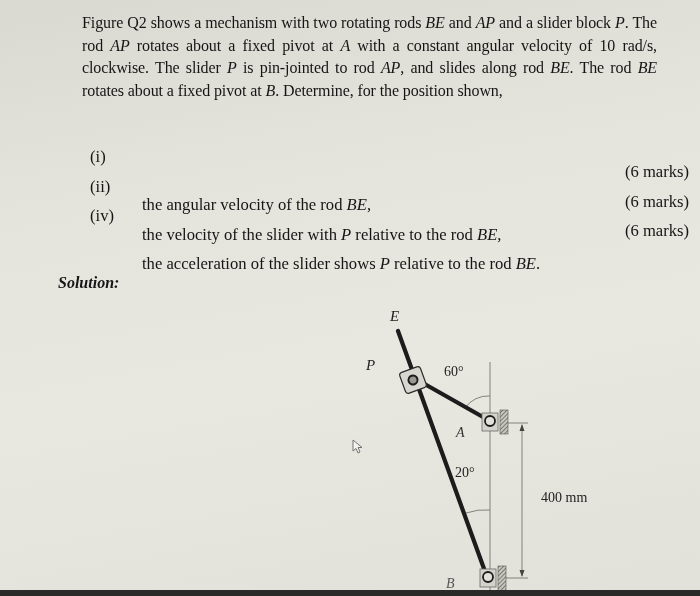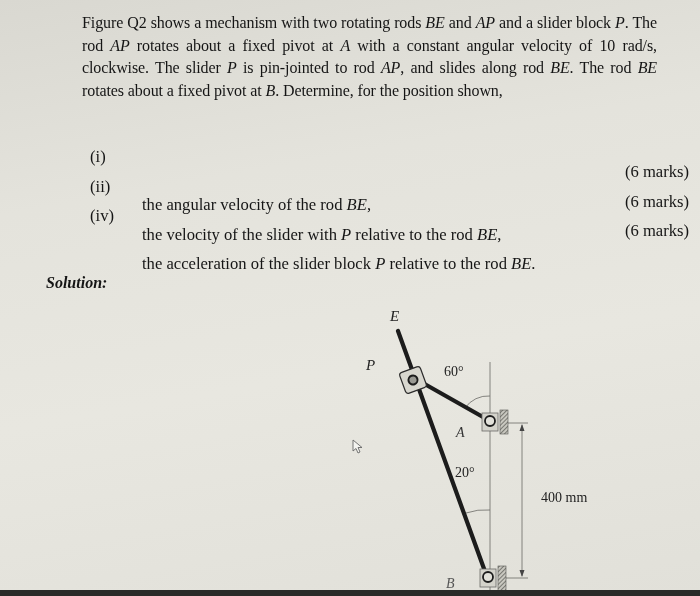--- a/index.html
+++ b/index.html
@@ -14,21 +14,21 @@
     font-size:16px; line-height:22.6px; text-align:justify;
     letter-spacing:-0.1px;
   }
   .question i { font-style:italic; }
   .parts { position:absolute; left:90px; top:147px; width:605px; }
   .part { position:relative; height:29.5px; font-size:16.6px; }
   .part .num { position:absolute; left:0; top:0; }
   .part .text { position:absolute; left:52px; top:0;margin-top:48px; }
   .part .marks { position:absolute; right:6px; top:15px; }
   .solution {
-    position:absolute; left:46px; top:274px; font-size:16px;
+    position:absolute; left:58px; top:274px; font-size:16px;
     font-style:italic; font-weight:bold;
   }
   svg.diagram { position:absolute; left:0; top:0; }
   .bottom-band { position:absolute; left:0; bottom:0; width:700px; height:6px; background:#2a2a28; }
 </style>
 </head>
 <body>
 
 <div class="question" id="q-intro"><span>Figure Q2 shows a mechanism with two rotating rods </span><i>BE</i><span> and </span><i>AP</i><span> and a slider block </span><i>P</i><span>. The rod </span><i>AP</i><span> rotates about a fixed pivot at </span><i>A</i><span> with a constant angular velocity of 10 rad/s, clockwise.  The slider </span><i>P</i><span> is pin-jointed to rod </span><i>AP</i><span>, and slides along rod </span><i>BE</i><span>. The rod </span><i>BE</i><span> rotates about a fixed pivot at </span><i>B</i><span>. Determine, for the position shown,</span></div>
 
@@ -38,21 +38,21 @@
     <span class="text"><span>the angular velocity of the rod </span><i>BE</i><span>,</span></span>
     <span class="marks">(6 marks)</span>
   </div>
   <div class="part">
     <span class="num">(ii)</span>
     <span class="text"><span>the velocity of the slider with </span><i>P</i><span> relative to the rod </span><i>BE</i><span>,</span></span>
     <span class="marks">(6 marks)</span>
   </div>
   <div class="part">
     <span class="num">(iv)</span>
-    <span class="text"><span>the acceleration of the slider block </span><i>P</i><span> relative to the rod </span><i>BE</i><span>.</span></span>
+    <span class="text"><span>the acceleration of the slider shows </span><i>P</i><span> relative to the rod </span><i>BE</i><span>.</span></span>
     <span class="marks">(6 marks)</span>
   </div>
 </div>
 
 <div class="solution">Solution:</div>
 
 <svg class="diagram" width="700" height="596" viewBox="0 0 700 596">
   <defs>
     <pattern id="hatch" width="3" height="3" patternUnits="userSpaceOnUse" patternTransform="rotate(45)">
       <rect width="3" height="3" fill="#c9c8c0"></rect>

